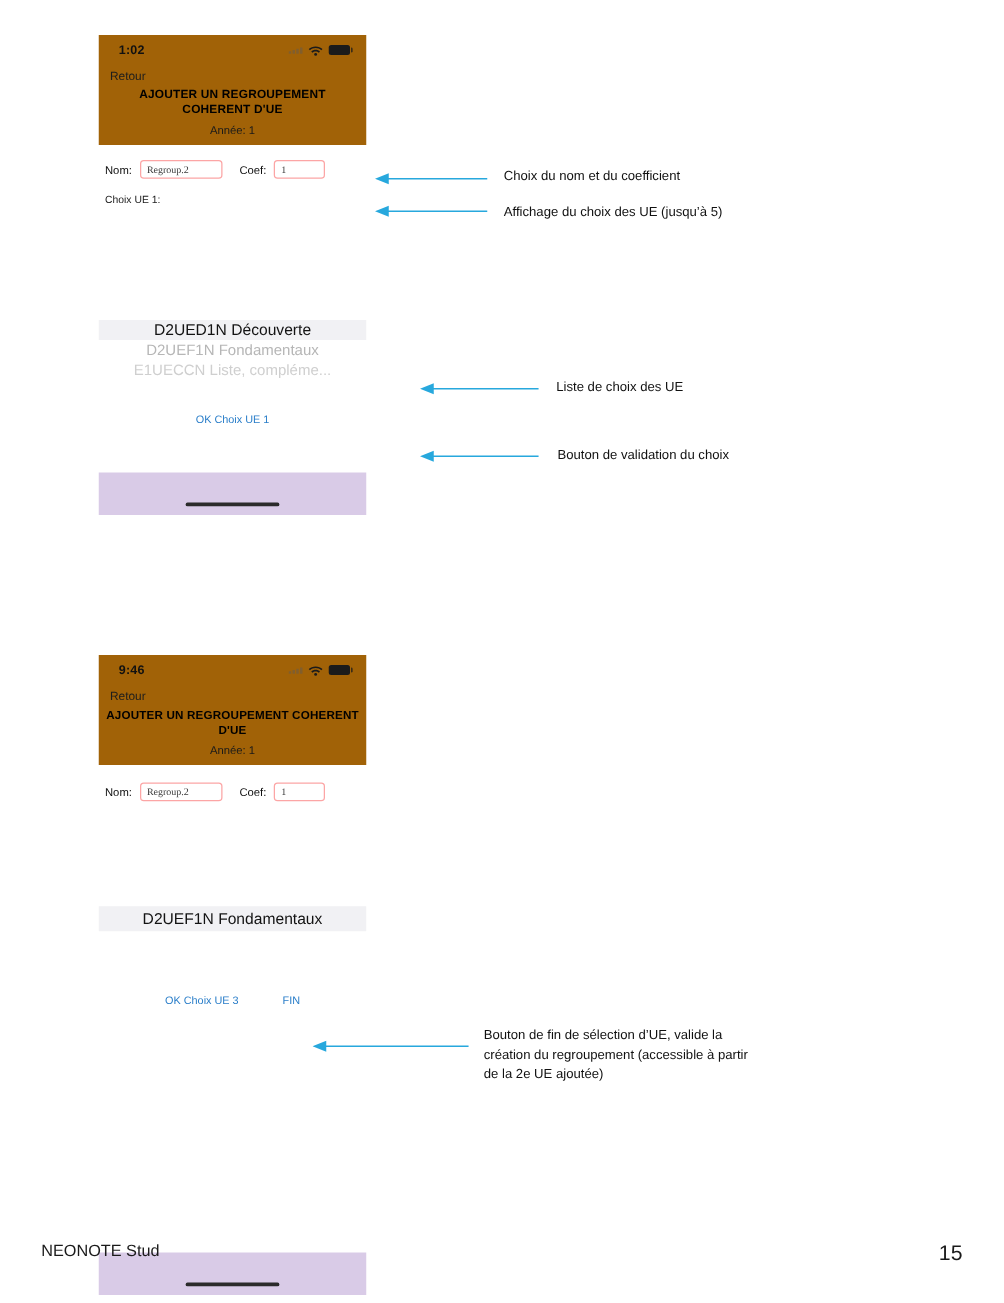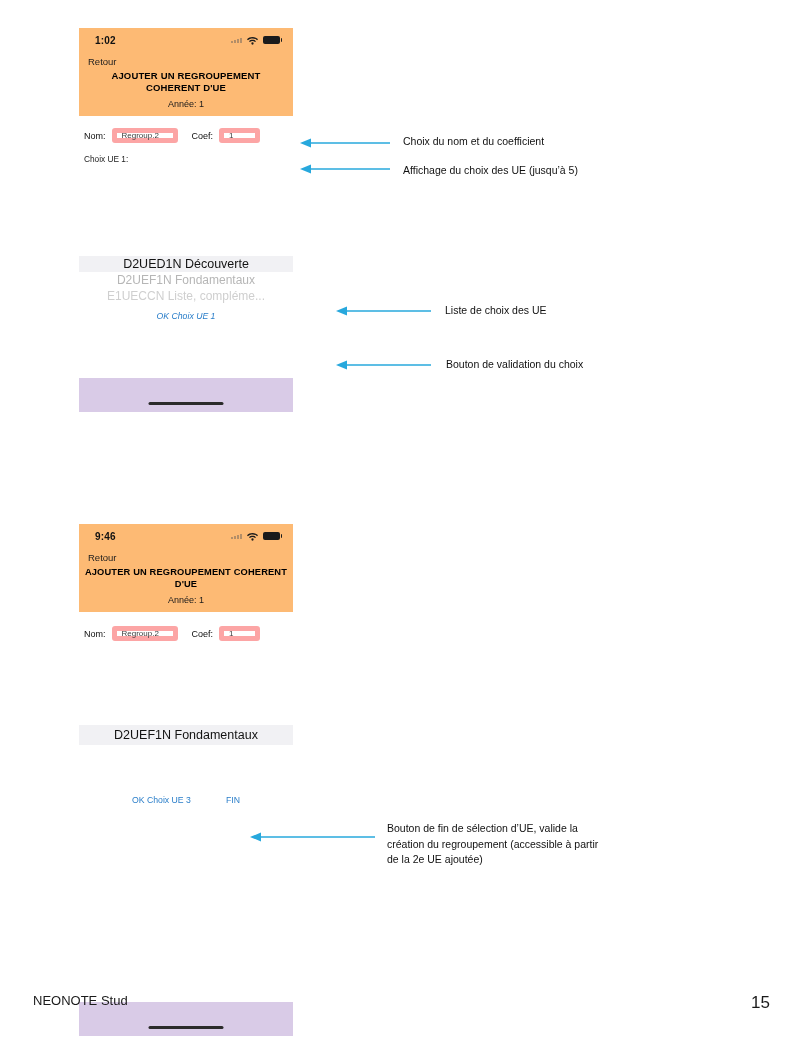--- a/index.html
+++ b/index.html
@@ -18,21 +18,21 @@
 
   
   .phone {
     position: absolute;
     left: 79px;
     width: 214px;
     background: #ffffff;
   }
 
   .phone-header {
-    background: #fdba74;
+    background: #a16207;
     width: 100%;
     box-sizing: border-box;
   }
 
   .status-bar {
     height: 24px;
     display: flex;
     align-items: center;
     justify-content: space-between;
     padding: 0 13px 0 16px;
@@ -117,29 +117,30 @@
     align-items: center;
     padding-left: 5px;
     gap: 6px;
   }
   .form-label {
     font-size: 9px;
     color: #0e0e0e;
     text-align: right;
   }
   .field {
-    border: 5px solid #fca5a5;
+    border: 1px solid #fca5a5;
     border-radius: 3px;
     background: #fff;
     font-size: 8px;
     color: #3c3c3c;
     box-sizing: border-box;
     display: flex;
     align-items: center;
     padding-left: 5px;
+    font-family: Liberation Serif, serif;
   }
   .field.nom { width: 66px; height: 15px; }
   .field.coef { width: 41px; height: 15px; }
 
   .choix-line {
     font-size: 8.3px;
     color: #1b1b1b;
     padding-left: 5px;
     line-height: 12.5px;
   }
@@ -255,21 +256,21 @@
     </div>
 
     <div class="choix-line" style="margin-top:10px;">Choix UE 1:</div>
 
     <div style="margin-top:90px;">
       <div class="picker-item selected">D2UED1N Découverte</div>
       <div class="picker-item dim1">D2UEF1N Fondamentaux</div>
       <div class="picker-item dim2">E1UECCN Liste, compléme...</div>
     </div>
 
-    <div class="ok-btn" style="margin-top:7px;font-style:italic;">OK Choix UE 1</div>
+    <div class="ok-btn" style="margin-top:26px;">OK Choix UE 1</div>
   </div>
 
   <div class="phone-footer" style="height:34px;">
     <div class="home-ind"></div>
   </div>
 </div>
 
 <div class="phone" style="top:524px;">
 
   <div class="phone-header">

